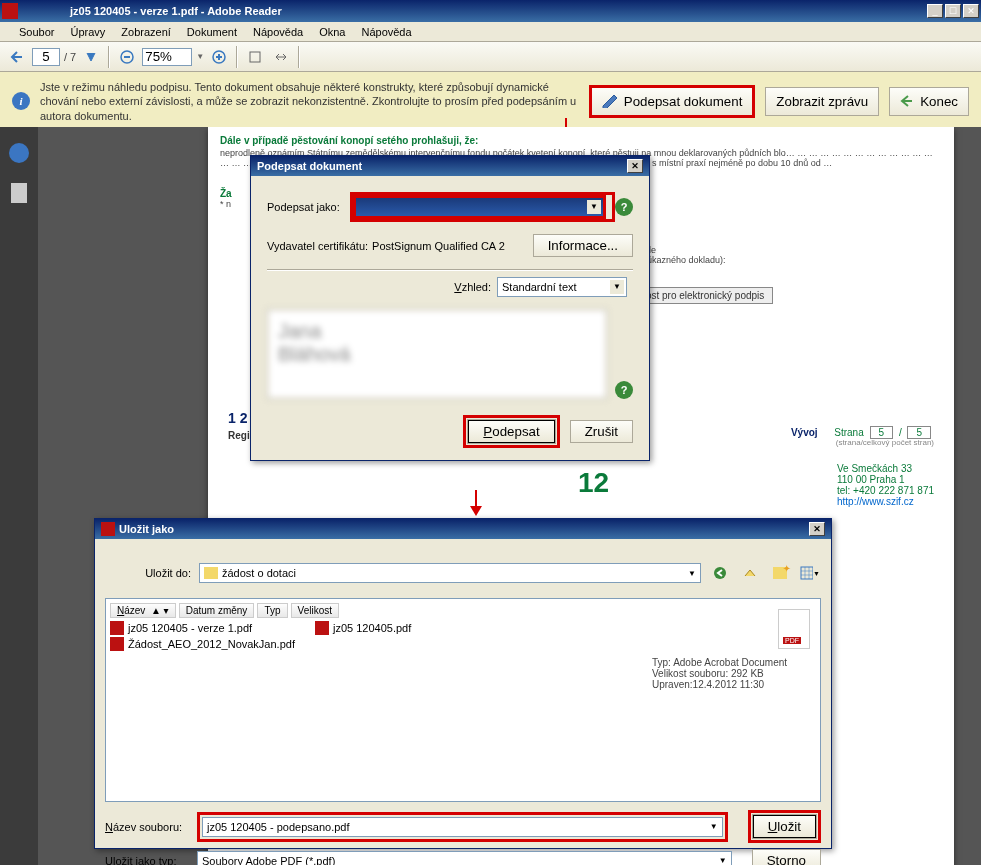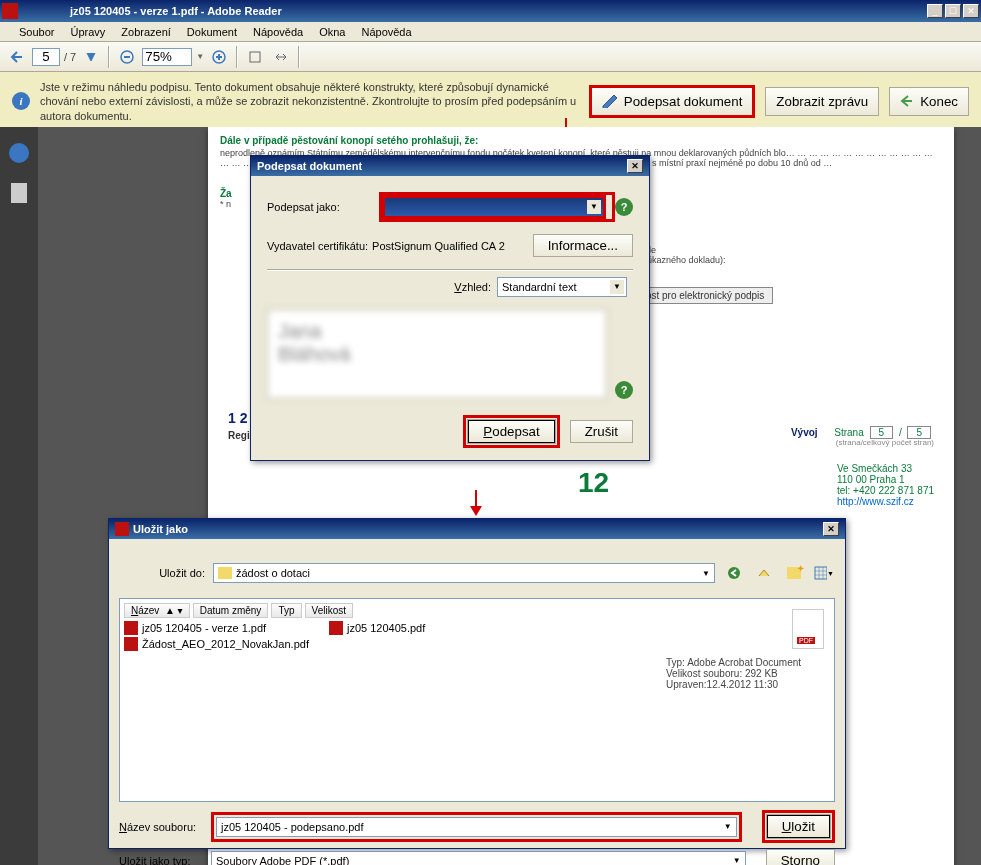--- a/index.html
+++ b/index.html
@@ -44,36 +44,36 @@
 .doc-page .pagefooter-left { position: absolute; left: 20px; bottom: 425px; font-size: 14px; color: #0a7a3a; font-weight: bold; }
 .doc-page .addr { position: absolute; right: 20px; bottom: 360px; font-size: 10px; color: #0a7a3a; }
 .submit-btn-doc { position: absolute; left: 400px; top: 160px; border: 1px solid #888; background: #eee; padding: 2px 8px; font-size: 10px; }
 
 
 .dialog { position: absolute; background: #ece9d8; border: 1px solid #0a246a; box-shadow: 2px 2px 6px rgba(0,0,0,.4); }
 .dlg-title { background: linear-gradient(#0a246a, #3a6ea5); color: #fff; padding: 3px 6px; font-weight: bold; display: flex; align-items: center; }
 .dlg-title .x { margin-left: auto; width: 16px; height: 14px; background: #d4d0c8; border:1px solid #fff; border-right-color:#404040; border-bottom-color:#404040; color: #000; display: flex; align-items: center; justify-content: center; font-size: 9px;}
 .dlg-body { padding: 16px 16px 12px; }
 .row { display: flex; align-items: center; margin-bottom: 12px; }
-.lbl { width: 112px; }
+.lbl { width: 83px; }
 .sel { flex: 1; height: 20px; border: 1px solid #7f9db9; background: linear-gradient(#1a3a7a, #2a5aaa); margin-right: 6px; }
 .sel.normal { background: #fff; }
 .help-ico { width: 18px; height: 18px; border-radius: 50%; background: #3a8a3a; color: #fff; display: flex; align-items: center; justify-content: center; font-weight: bold; flex-shrink: 0; }
 .btn-win { border: 1px solid #aca899; background: linear-gradient(#fdfdf9, #ece9d8); padding: 3px 14px; cursor: pointer; }
 .btn-win.default { border: 1px solid #000; outline: 1px solid #aca899; }
 .preview-box { background: #fff; border: 1px solid #aca899; width: 340px; height: 90px; padding: 10px; filter: blur(3px); color: #888; font-size: 20px; }
 .redbox { border: 3px solid #d40000; padding: 2px; display: inline-block; }
 .red-highlight { outline: 3px solid #d40000; outline-offset: -1px; }
 
 
 .arrow-down { position: absolute; width: 2px; background: #d40000; }
 .arrow-down::after { content: ''; position: absolute; bottom: -8px; left: -5px; border: 6px solid transparent; border-top: 10px solid #d40000; }
 
 
-.save-dlg { left: 108px; top: 518px; width: 738px; height: 331px; }
+.save-dlg { left: 94px; top: 518px; width: 738px; height: 331px; }
 .save-body { display: flex; height: 290px; }
 .save-sidebar { width: 100px; background: #7a96df; display: flex; flex-direction: column; align-items: center; padding: 10px 0; gap: 4px; color: #fff; font-size: 10px; text-align: center; }
 .save-ico { width: 36px; height: 30px; background: #a8bce8; border-radius: 4px; }
 .save-main { flex: 1; padding: 8px 10px; display: flex; flex-direction: column; }
 .save-top { display: flex; align-items: center; gap: 8px; margin-bottom: 6px; }
 .dir-sel { flex: 1; height: 20px; border: 1px solid #7f9db9; background: #fff; display: flex; align-items: center; padding: 0 4px; gap: 4px; }
 .folder-ico { width: 14px; height: 12px; background: #f3d86a; }
 .list-area { flex: 1; border: 1px solid #7f9db9; background: #fff; padding: 4px; display: flex; }
 .list-cols { flex: 1; }
 .col-head { background: linear-gradient(#fdfdfd, #e8e8e8); border: 1px solid #ccc; padding: 1px 6px; display: inline-block; margin-bottom: 2px; font-size: 10px; }

